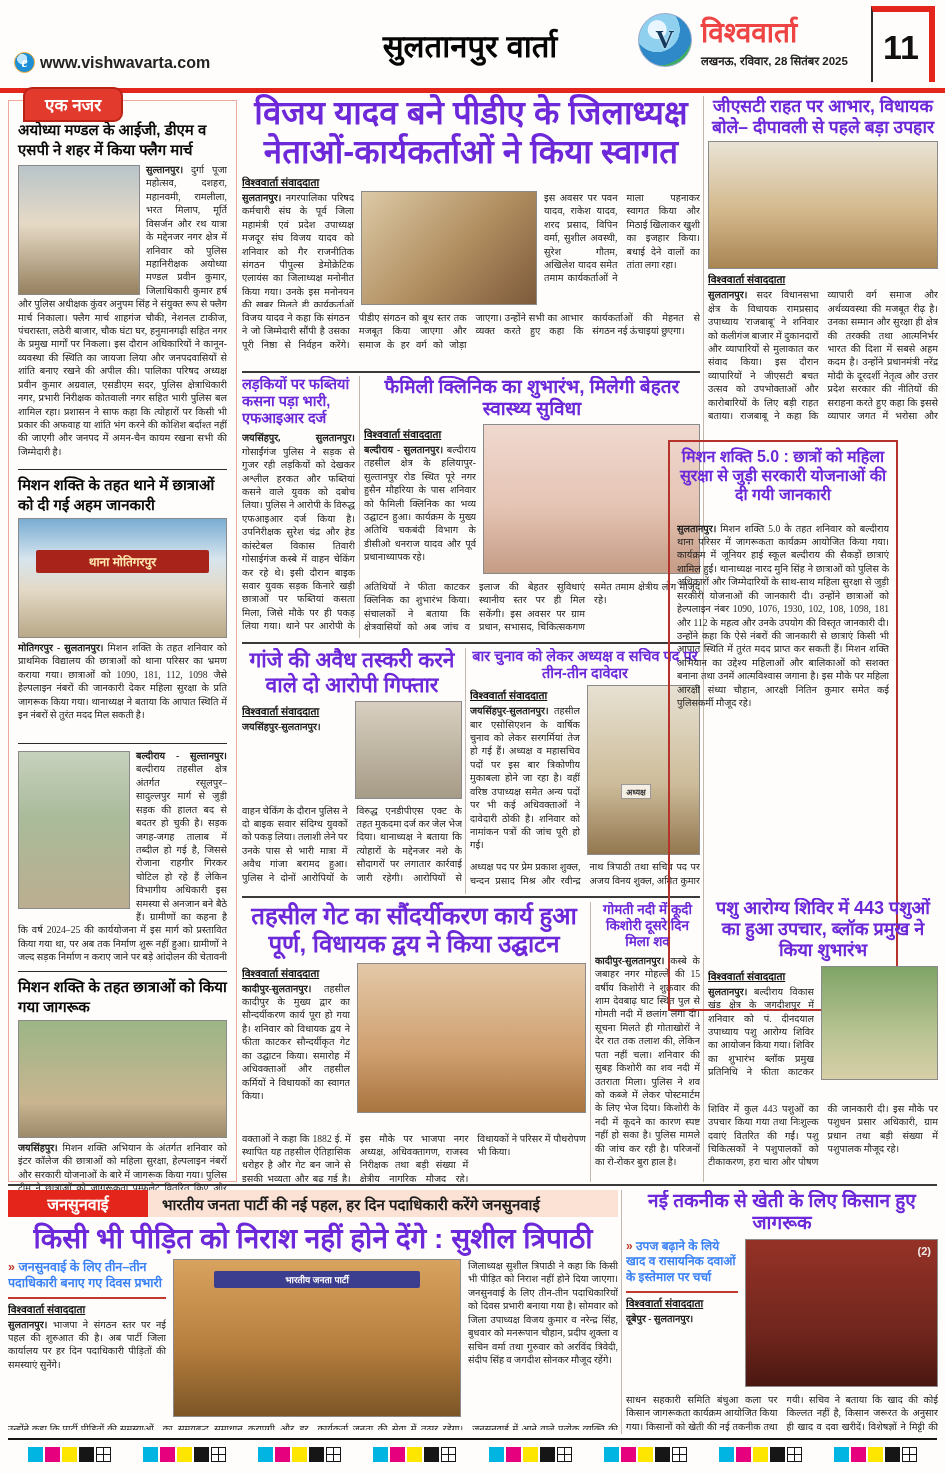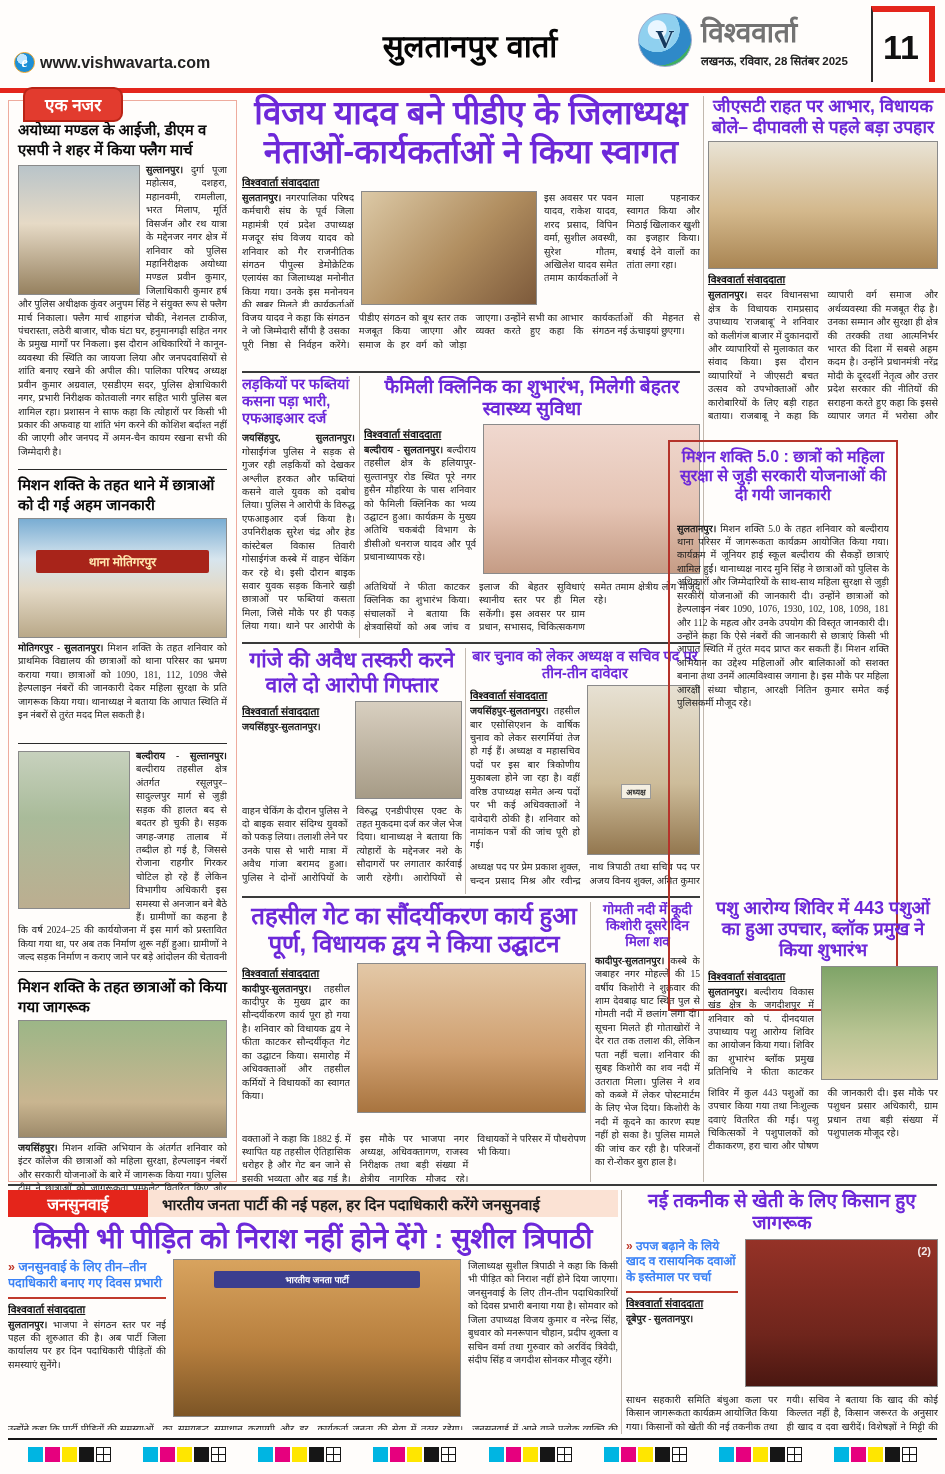--- a/index.html
+++ b/index.html
@@ -12,21 +12,21 @@
             color:#fff; font:bold italic 14px "Liberation Serif",serif; display:flex; align-items:center; justify-content:center;
             border:1px solid #e8a22c; }
   .e-icon::before { content:"e"; }
   .mast-title { position:absolute; left:280px; top:24px; width:380px; text-align:center;
                 font:bold 31px "Liberation Sans",sans-serif; color:#050505; }
   .logo { position:absolute; left:638px; top:12px; display:flex; gap:9px; align-items:center; }
   .globe { width:54px; height:54px; border-radius:50%; position:relative;
            background:radial-gradient(circle at 35% 30%, #eaf6ff 0 18%, #8fd0ef 20% 45%, #2f89c8 46% 72%, #3fae62 73% 100%);
            border:1px solid #9ac; display:flex; align-items:center; justify-content:center; }
   .globe-v { font:bold 26px "Liberation Serif",serif; color:#163a5e; text-shadow:0 0 2px #fff; }
-  .brand-name { font:bold 28px "Liberation Sans",sans-serif; color:#737373; }
+  .brand-name { font:bold 28px "Liberation Sans",sans-serif; color:#ef4444; }
   .brand-date { font:bold 11.5px "Liberation Sans",sans-serif; color:#222; margin-top:3px; }
   .pagenum { position:absolute; right:10px; top:6px; width:64px; height:76px;
              border-top:6px solid #e4251b; border-right:6px solid #e4251b; border-left:2px solid #2b2b2b;
              display:flex; align-items:center; justify-content:center; font:bold 34px "Liberation Sans",sans-serif; color:#111; }
   .hdr-rule { position:absolute; left:0; top:88px; width:945px; height:5px; background:#e4251b; }
   
   .art { position:absolute; overflow:hidden; }
   .h2 { font-family:"Liberation Sans",sans-serif; font-weight:bold; text-align:center; line-height:1.18; color:#6d28d9; }
   .byline { display:block; font:bold 10.5px "Liberation Sans",sans-serif; text-decoration:underline; color:#111; margin:3px 0 2px; }
   .body { font-size:9.6px; line-height:1.4; text-align:justify; color:#1d1d1d; overflow:hidden; }
@@ -279,21 +279,21 @@
     <div class="row" style="height:116px;margin-top:4px;">
       <div style="width:106px;">
         <span class="byline">विश्ववार्ता संवाददाता</span>
         <div class="body" style="height:94px;">
           <b class="dateline">सुलतानपुर।</b>
           <span>बल्दीराय विकास खंड क्षेत्र के जगदीशपुर में शनिवार को पं. दीनदयाल उपाध्याय पशु आरोग्य शिविर का आयोजन किया गया। शिविर का शुभारंभ ब्लॉक प्रमुख प्रतिनिधि ने फीता काटकर किया।</span>
         </div>
       </div>
       <div class="photo phan" style="flex:1;height:114px;"></div>
     </div>
-    <div class="body cols2" style="height:106px;margin-top:4px;">शिविर में कुल 443 पशुओं का उपचार किया गया तथा निःशुल्क दवाएं वितरित की गईं। पशु चिकित्सकों ने पशुपालकों को टीकाकरण, हरा चारा और पोषण की जानकारी दी। इस मौके पर पशुधन प्रसार अधिकारी, ग्राम प्रधान तथा बड़ी संख्या में पशुपालक मौजूद रहे।</div>
+    <div class="body cols2" style="height:106px;margin-top:20px;">शिविर में कुल 443 पशुओं का उपचार किया गया तथा निःशुल्क दवाएं वितरित की गईं। पशु चिकित्सकों ने पशुपालकों को टीकाकरण, हरा चारा और पोषण की जानकारी दी। इस मौके पर पशुधन प्रसार अधिकारी, ग्राम प्रधान तथा बड़ी संख्या में पशुपालक मौजूद रहे।</div>
   </div>
 
   <div class="hl" style="left:8px;top:1184px;width:929px;"></div>
 
   <div class="art" style="left:8px;top:1190px;width:610px;height:244px;">
     <div class="strip">
       <div class="badge-jan">जनसुनवाई</div>
       <div class="strip-t">भारतीय जनता पार्टी की नई पहल, हर दिन पदाधिकारी करेंगे जनसुनवाई</div>
     </div>
     <div class="h2" style="font-size:28px;margin:5px 0 4px;">किसी भी पीड़ित को निराश नहीं होने देंगे : सुशील त्रिपाठी</div>

